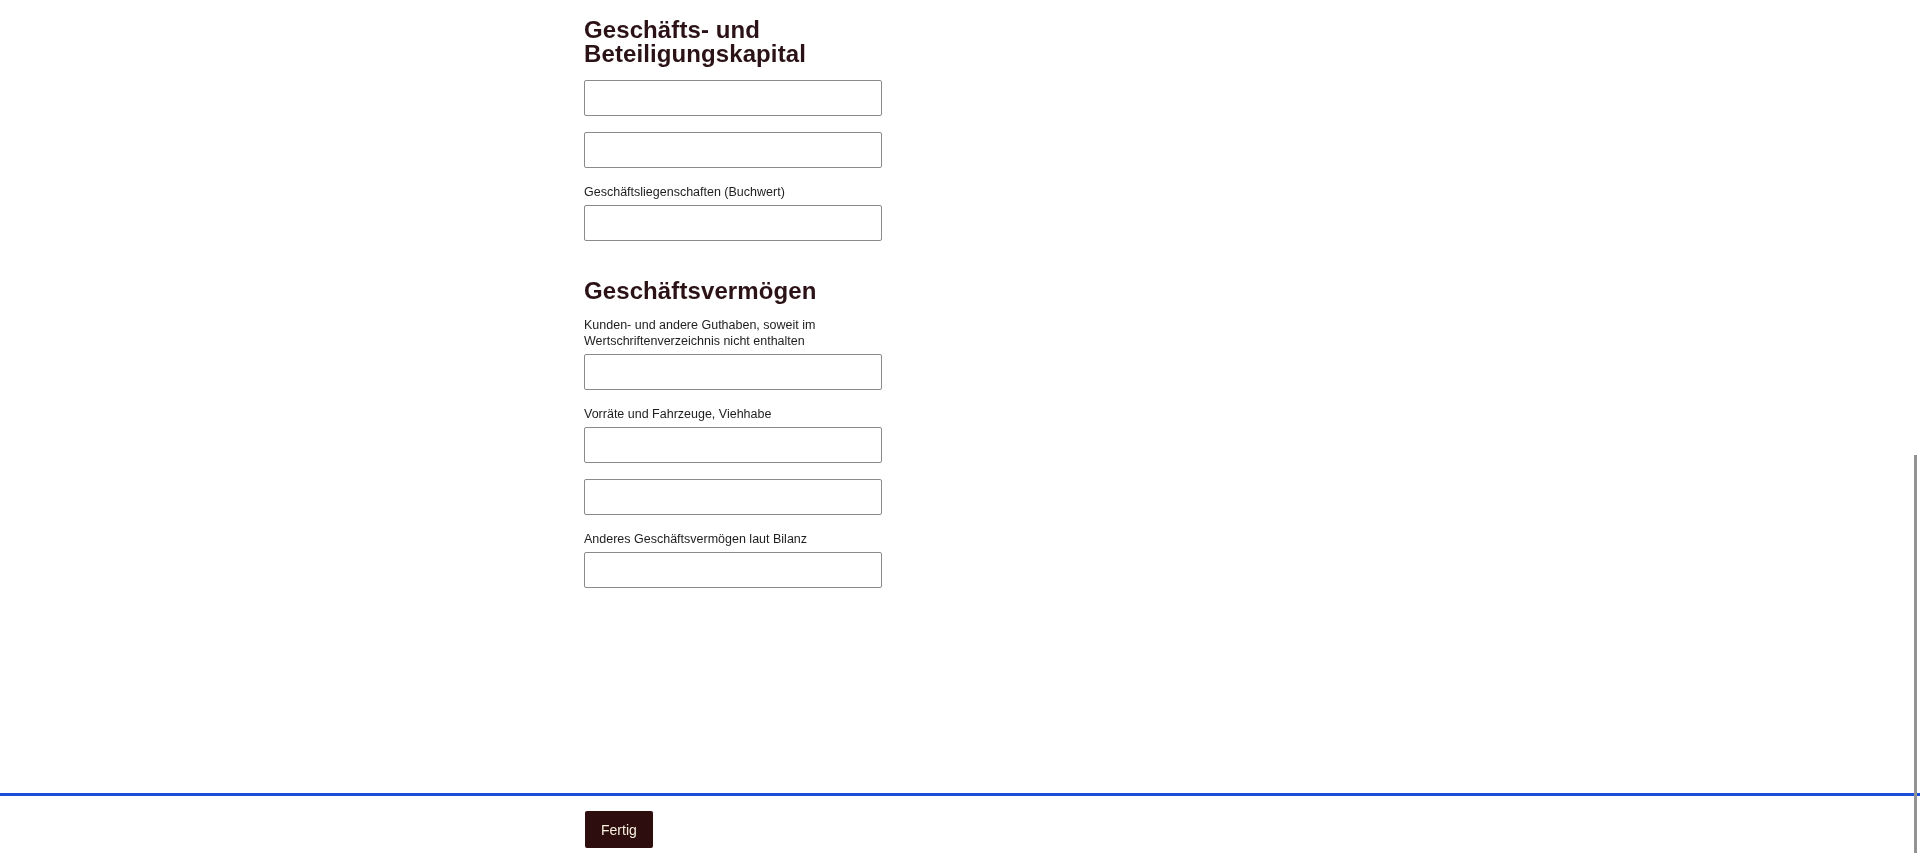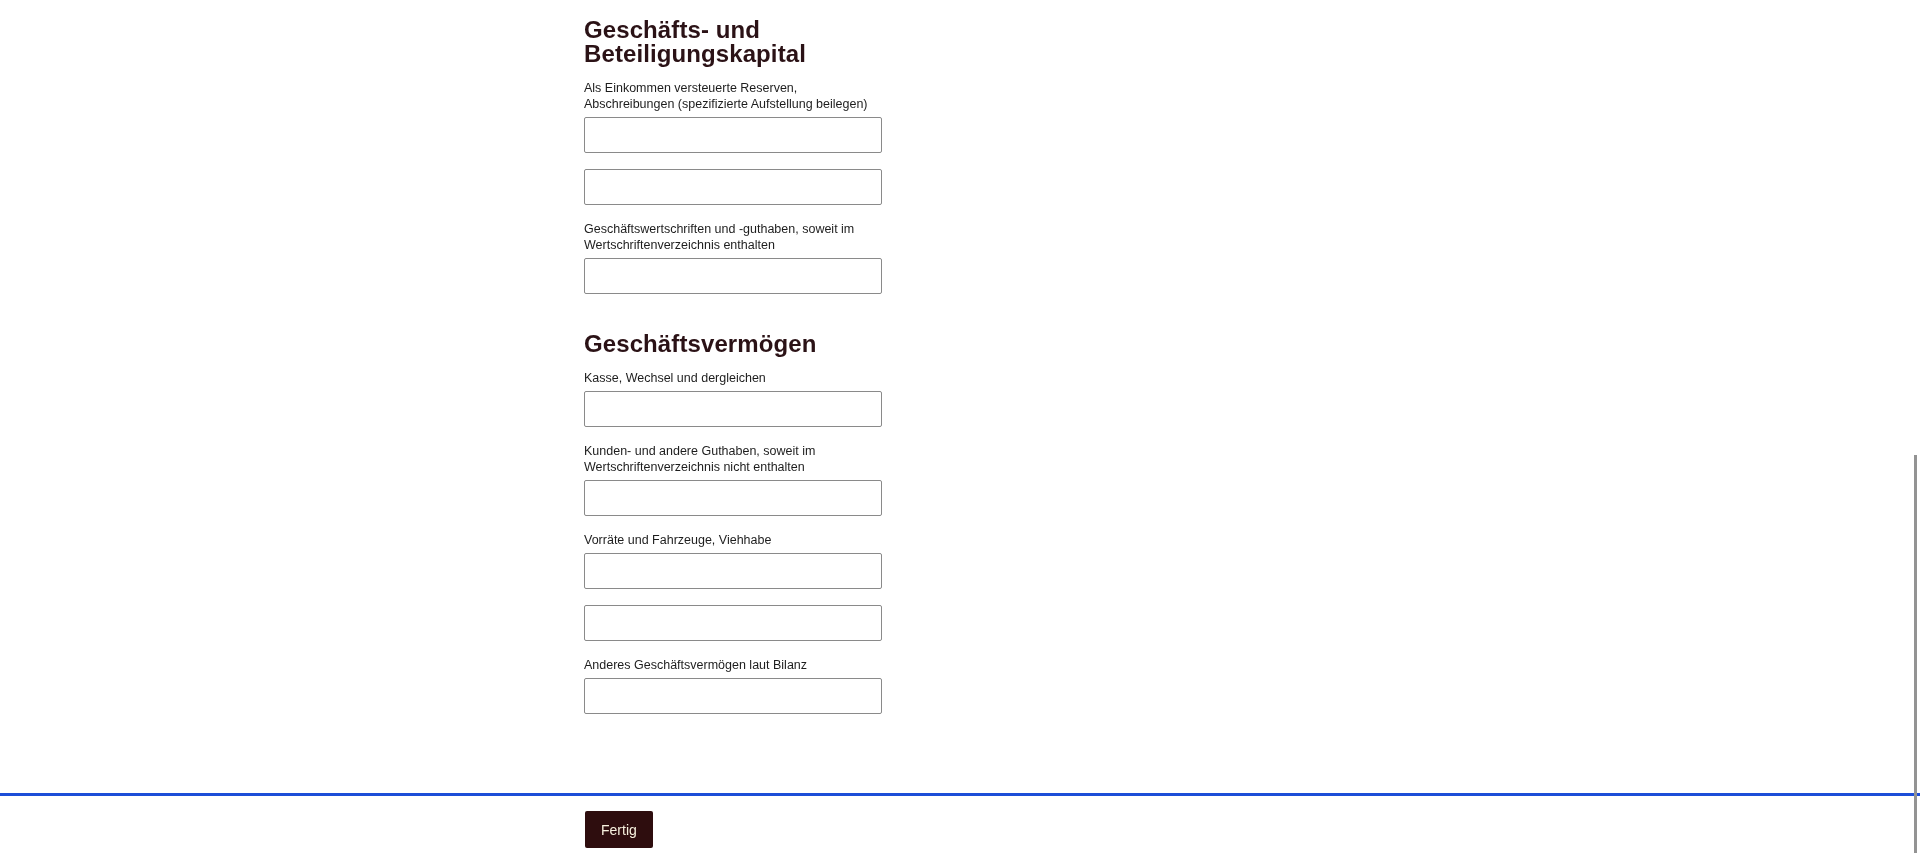--- a/index.html
+++ b/index.html
@@ -95,37 +95,32 @@
 </head>
 <body>
 
 <div class="page">
 
   <main class="form-column">
     <div id="sections">
         <section class="form-section">
           <h2 class="section-title">Geschäfts- und Beteiligungskapital</h2>
           <div class="field">
-            <label class="field-label">Als Einkommen versteuerte Reserven, Abschreibungen (spezifizierte Aufstellung beilegen)</label>
-            <input type="text" class="field-input" aria-label="Als Einkommen versteuerte Reserven, Abschreibungen (spezifizierte Aufstellung beilegen)" value="" style="">
-          </div>
-          <div class="field">
             <input type="text" class="field-input" aria-label="Nicht als Einkommen versteuerte Reserven (spezifizierte Aufstellung beilegen)" value="" style="">
           </div>
           <div class="field">
-            <label class="field-label">Geschäftswertschriften und -guthaben, soweit im Wertschriftenverzeichnis enthalten</label>
             <input type="text" class="field-input" aria-label="Geschäftswertschriften und -guthaben, soweit im Wertschriftenverzeichnis enthalten" value="" style="">
+          </div>
+          <div class="field">
+            <label class="field-label">Geschäftsliegenschaften (Buchwert)</label>
+            <input type="text" class="field-input" aria-label="Geschäftsliegenschaften (Buchwert)" value="" style="">
           </div>
         </section>
         <section class="form-section">
           <h2 class="section-title">Geschäftsvermögen</h2>
-          <div class="field">
-            <label class="field-label">Kasse, Wechsel und dergleichen</label>
-            <input type="text" class="field-input" aria-label="Kasse, Wechsel und dergleichen" value="" style="">
-          </div>
           <div class="field">
             <label class="field-label">Kunden- und andere Guthaben, soweit im Wertschriftenverzeichnis nicht enthalten</label>
             <input type="text" class="field-input" aria-label="Kunden- und andere Guthaben, soweit im Wertschriftenverzeichnis nicht enthalten" value="" style="">
           </div>
           <div class="field">
             <label class="field-label">Vorräte und Fahrzeuge, Viehhabe</label>
             <input type="text" class="field-input" aria-label="Vorräte und Warenlager, Viehhabe" value="" style="">
           </div>
           <div class="field">
             <input type="text" class="field-input" aria-label="bewegliches Anlagevermögen (Fahrzeuge, Maschinen/ Mobiliar, Geräte usw.)" value="" style="">

